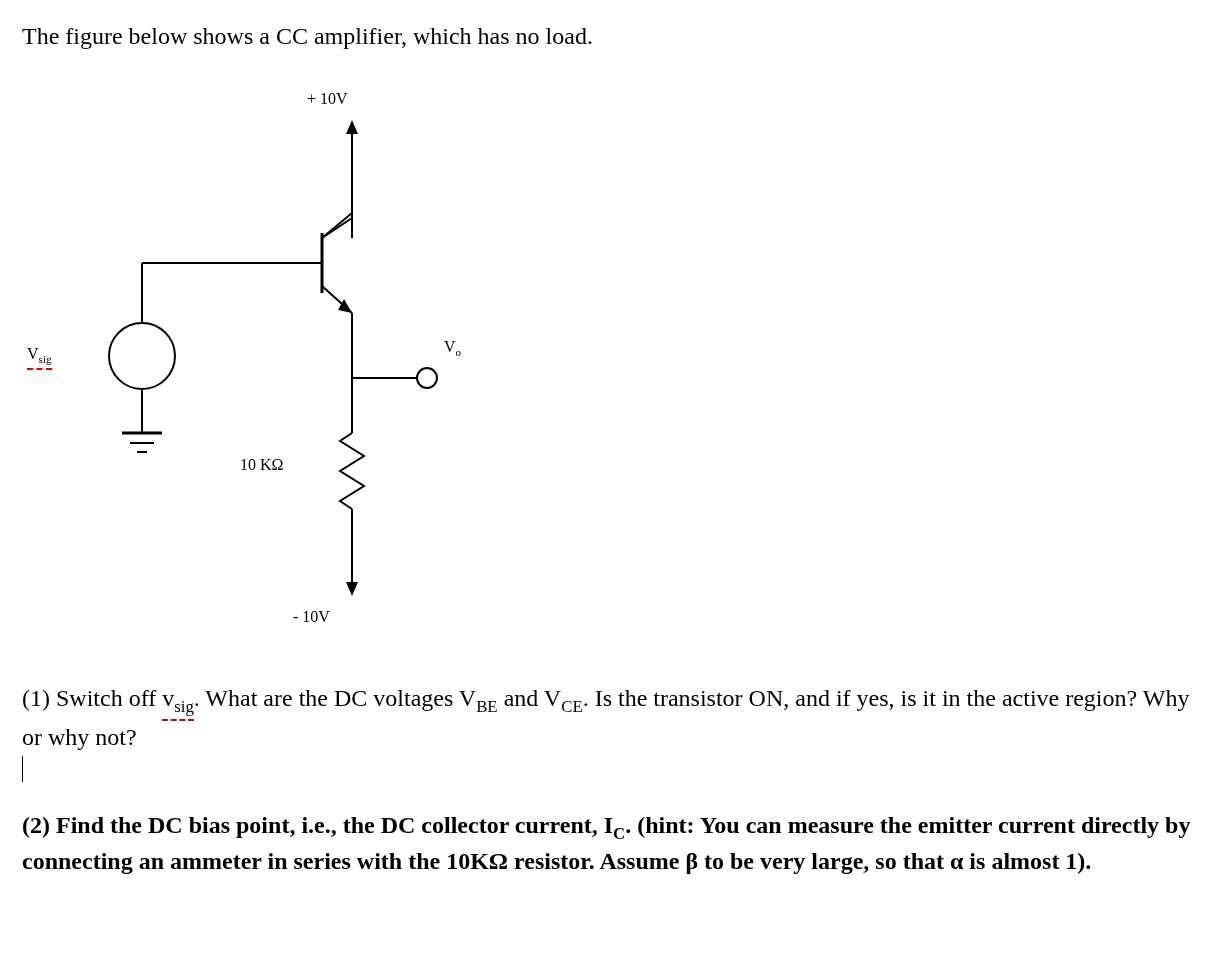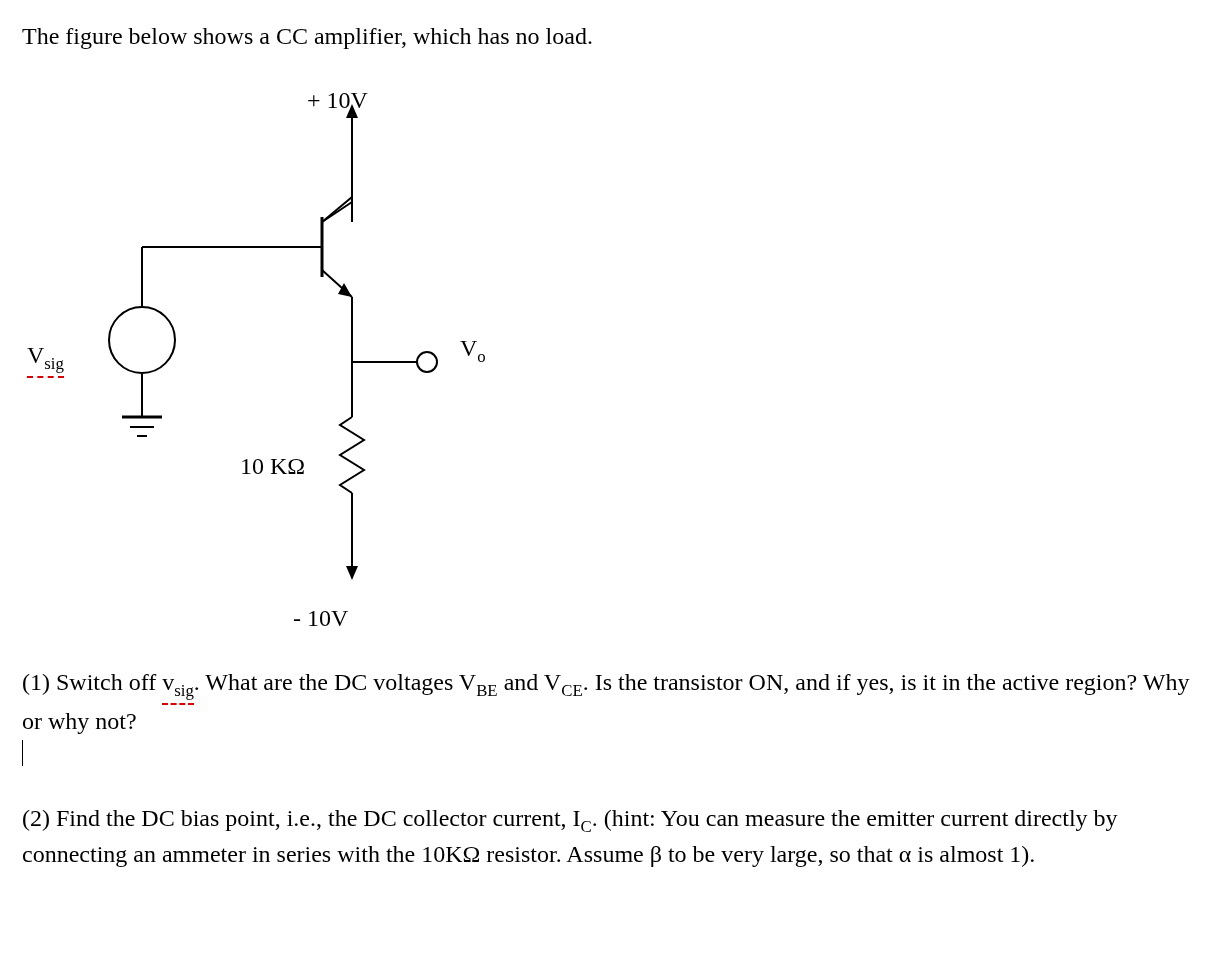--- a/index.html
+++ b/index.html
@@ -6,37 +6,36 @@
       font-family: "Times New Roman", Times, serif;
       font-size: 24px;
       margin: 0;
       padding: 20px 20px 20px 22px;
       width: 1212px;
       box-sizing: border-box;
       color: #000;
       line-height: 1.35;
     }
     .intro {
-      margin-bottom: 10px;
+      margin-bottom: 26px;
     }
     .diagram {
       position: relative;
       width: 500px;
       height: 580px;
       margin-left: 0;
     }
     .diagram svg {
       position: absolute;
       top: 0;
       left: 0;
     }
     .label {
       position: absolute;
-      font-size: 24px;
-      margin-top: 12px;
+      font-size: 16px;
     }
     .sig-label {
       border-bottom: 2px dashed #d00;
       padding-bottom: 0;
       display: inline-block;
       text-align: right;
     }
     .sub {
       font-size: 0.7em;
       vertical-align: sub;
@@ -91,26 +90,26 @@
       <line x1="115" y1="374" x2="125" y2="374"></line>
     </g>
   </svg>
 
   <div class="label" style="left:285px; top:10px;">+ 10V</div>
   <div class="label" style="left:271px; top:528px;">- 10V</div>
   <div class="label" style="left:218px; top:376px;font-family:Liberation Serif, serif;">10 KΩ</div>
   <div class="label" style="left:5px; top:265px;">
     <span class="sig-label"><span>V</span><span class="sub">sig</span></span>
   </div>
-  <div class="label" style="left:438px; top:258px;">
+  <div class="label" style="left:422px; top:258px;">
     <span>V</span><span class="sub">o</span>
   </div>
 </div>
 
 <div class="question">
   <span>(1) Switch off </span><span class="sig-label"><span>v</span><span class="sub">sig</span></span><span>. What are the DC voltages V</span><span class="sub">BE</span><span> and V</span><span class="sub">CE</span><span>. Is the transistor ON, and if yes, is it in the active region? Why or why not?</span>
   <br>
   <span style="border-left:1.5px solid #000; padding-left:0; margin-left:0;">&nbsp;</span>
 </div>
 
-<div class="question" style="margin-top:32px;">
+<div class="question" style="margin-top:23px;font-weight:bold;">
   <span>(2) Find the DC bias point, i.e., the DC collector current, I</span><span class="sub">C</span><span>.  (hint: You can measure the emitter current directly by connecting an ammeter in series with the 10KΩ resistor. Assume β to be very large, so that α is almost 1).</span>
 </div>
 
 </body></html>

